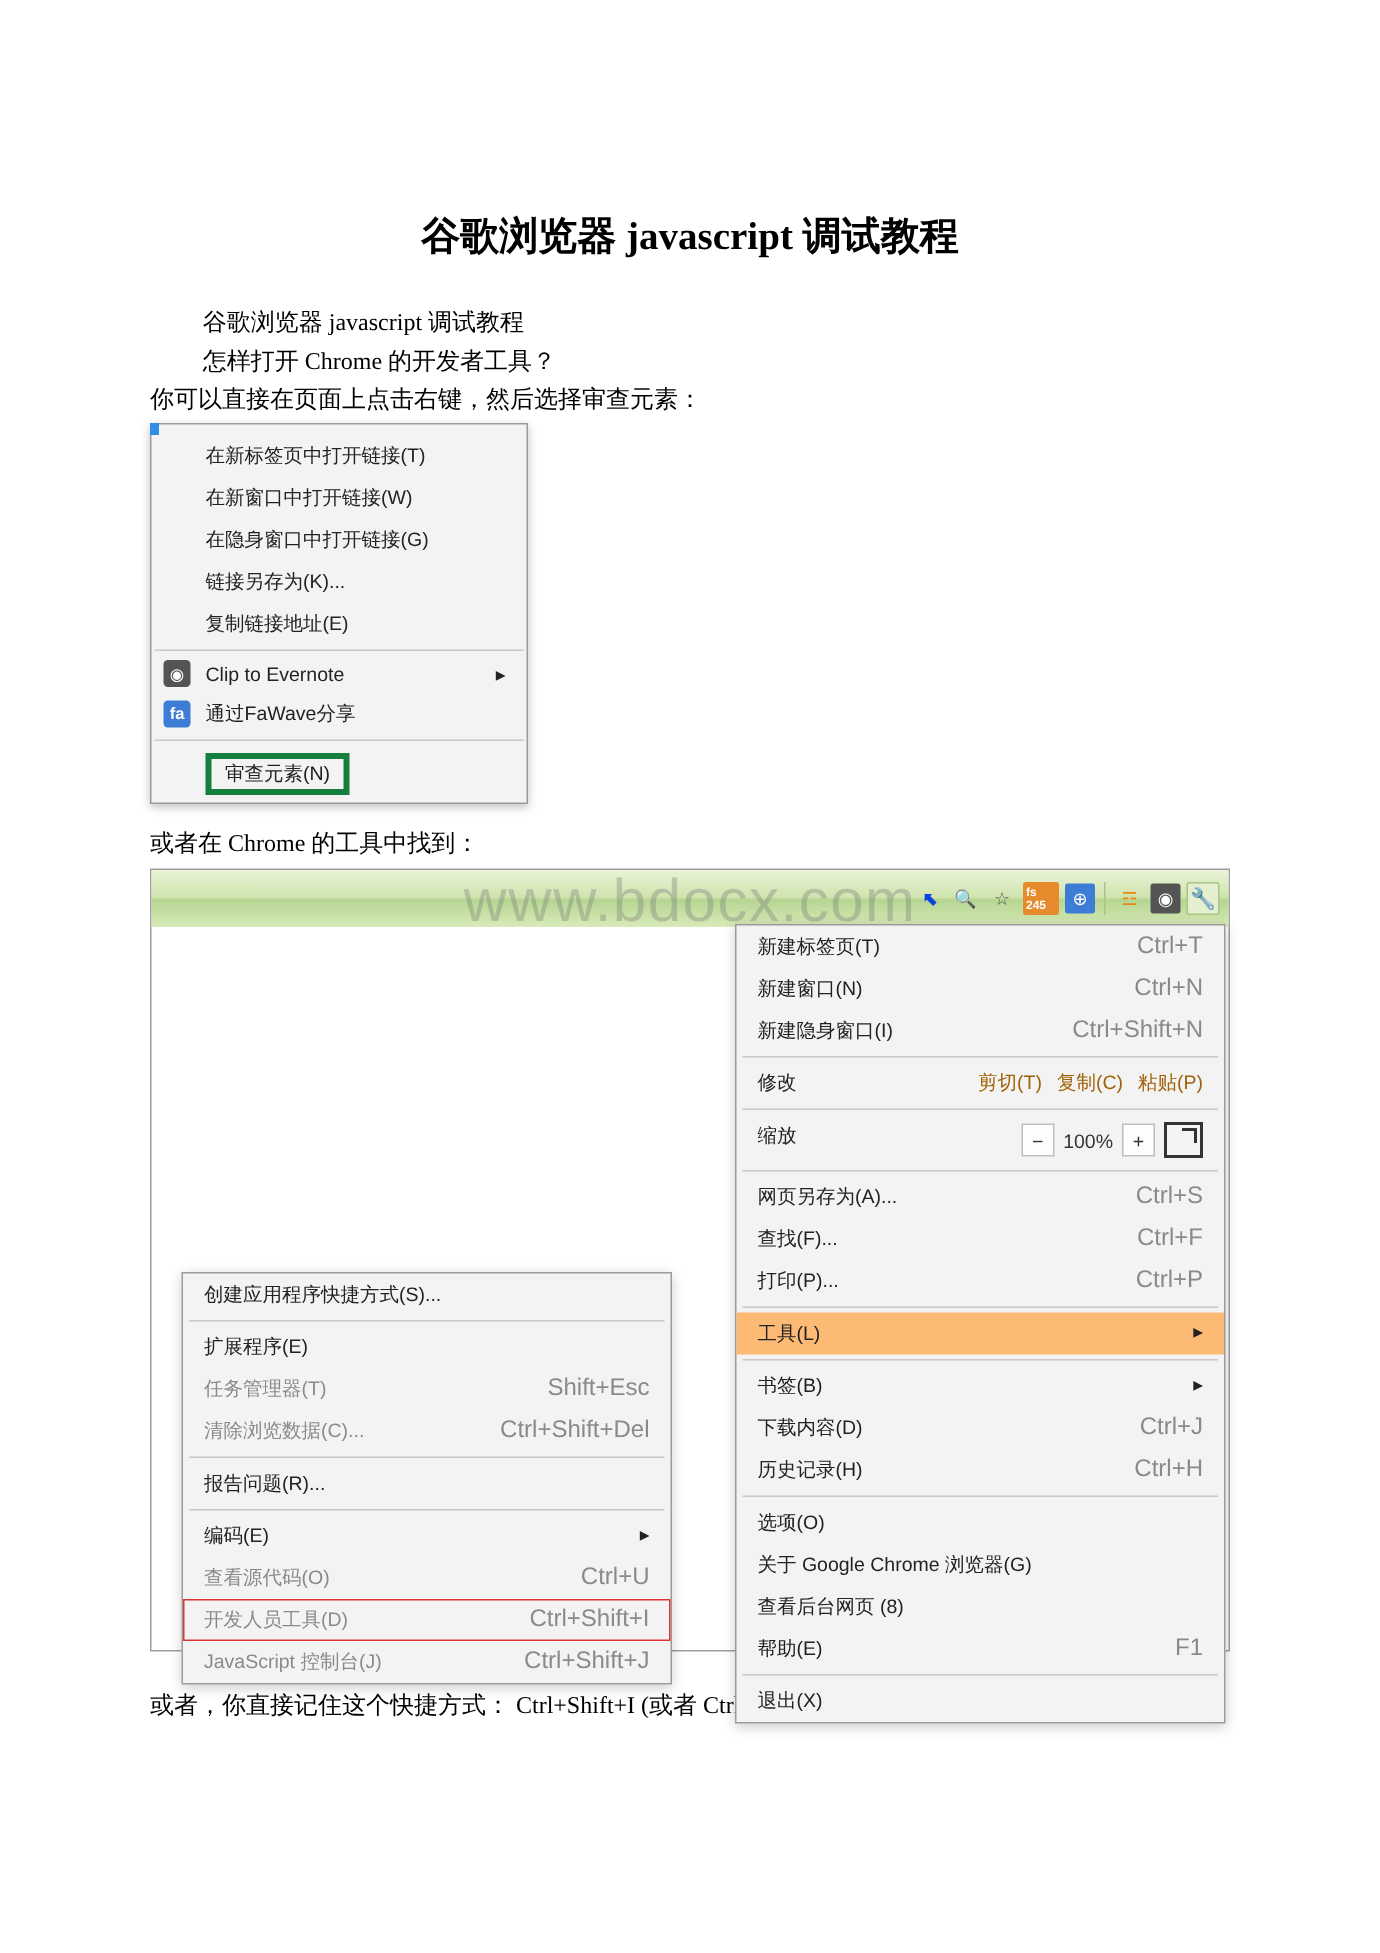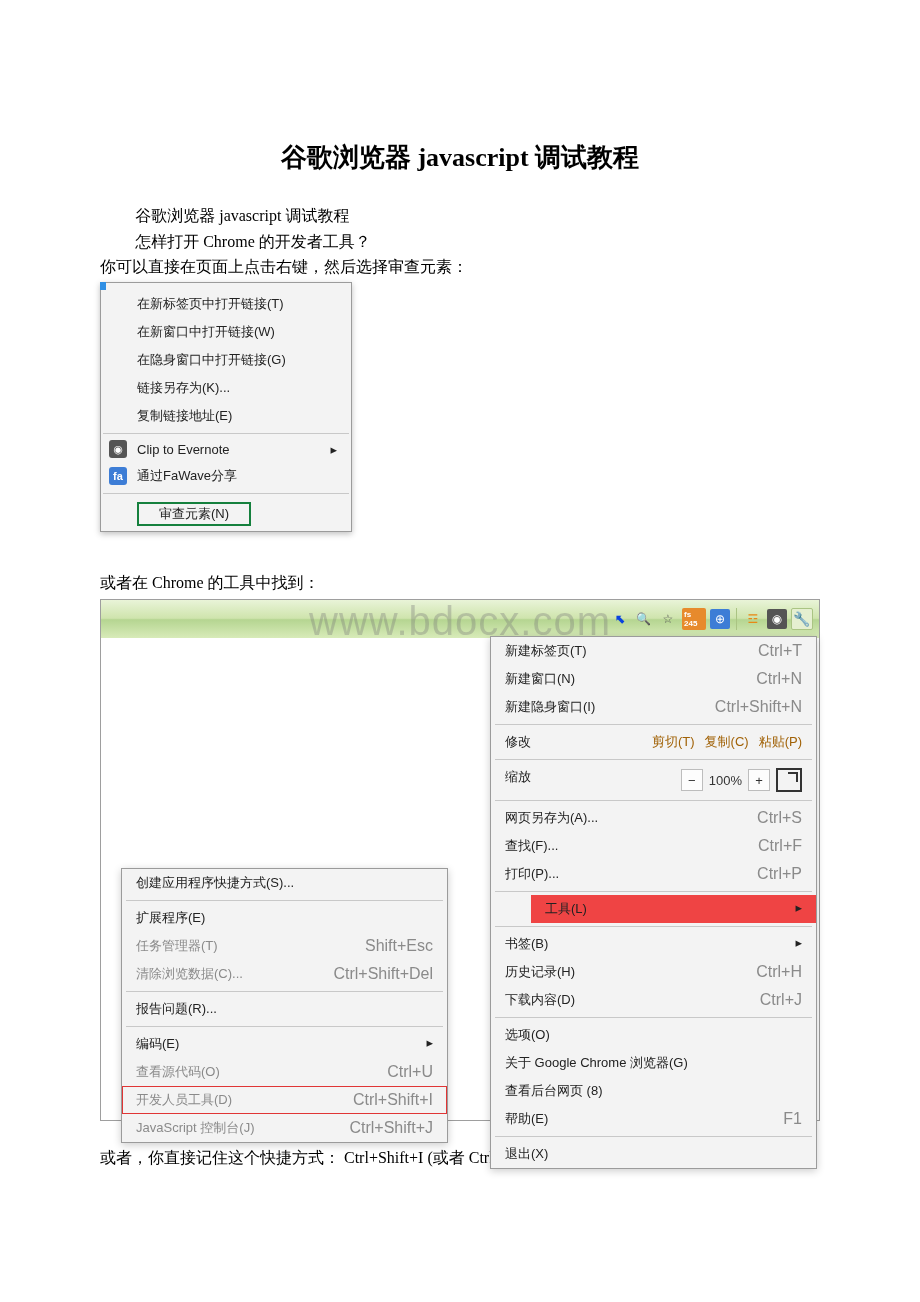--- a/index.html
+++ b/index.html
@@ -57,22 +57,22 @@
     position: absolute;
     left: 8px; top: 50%; transform: translateY(-50%);
     width: 18px; height: 18px;
     display: flex; align-items: center; justify-content: center;
     font-size: 11px;
   }
   .arrow-r::after {
     content: "▸"; color: #222; margin-left: 20px;
   }
   .highlight-box {
-    border: 2px solid #15803d;
-    padding: 1px 20px;
+    border: 4px solid #15803d;
+    padding: 1px 9px;
     display: inline-block;
   }
   .ic-evernote { background: #545454; color:#fff; border-radius:3px; font-size:10px; }
   .ic-fawave   { background: #3d7dd6; color:#fff; border-radius:3px; font-weight:bold; font-size:10px; }
 
   
   .figure2 {
     margin: 4px 0 20px 0;
     border: 1px solid #9e9e9e;
     font-family: "Microsoft YaHei", Arial, sans-serif;
@@ -137,21 +137,21 @@
     display: flex;
     justify-content: space-between;
     align-items: flex-start;
     padding: 5px 14px 5px 14px;
     white-space: nowrap;
     color: #222;
   }
   .mi.sub-arrow::after { content:"▸"; margin-left: 4px; color:#222;}
   .mi .sc { color:#8a8a8a; font-size:16px; margin-left: 14px;}
   .mi.disabled { color:#8a8a8a; }
-  .mi.hl { background:#ef4444;margin-left:40px; }
+  .mi.hl { background:#fdba74; }
   .mi .mini {
     display:flex; align-items:center; gap:6px; color:#333;
   }
   .zoom-btn {
     width: 20px; height:20px; border:1px solid #bdbdbd;
     display:flex; align-items:center; justify-content:center;
     background:#fdfdfd; font-size:13px;
   }
   .zoom-full {
     width: 22px; height:20px; border:2px solid #333;
@@ -202,21 +202,21 @@
     <div class="ctx-item">
       <span class="ic ic-fawave">fa</span>
       <span>通过FaWave分享</span>
     </div>
     <div class="ctx-sep"></div>
     <div class="ctx-item">
       <span class="highlight-box"><span>审查元素(N)</span></span>
     </div>
   </div>
 
-  <p class="para" style="margin-top:38px;">或者在 Chrome 的工具中找到：</p>
+  <p class="para" style="margin-top:14px;">或者在 Chrome 的工具中找到：</p>
 
   <div class="figure2">
     <div class="omnibox">
       <span class="watermark">www.bdocx.com</span>
       <span class="tb-icon ic-sel">⬉</span>
       <span class="tb-icon ic-mag">🔍</span>
       <span class="tb-icon ic-star">☆</span>
       <span class="tb-icon ic-245">fs
 245</span>
       <span class="tb-icon ic-blue">⊕</span>
@@ -273,26 +273,26 @@
         </div>
       <div class="msep"></div>
       <div class="mi hl sub-arrow">
           <span>工具(L)</span>
         </div>
       <div class="msep"></div>
       <div class="mi sub-arrow">
           <span>书签(B)</span>
         </div>
       <div class="mi">
+          <span>下载内容(D)</span>
+          <span class="sc">Ctrl+J</span>
+        </div>
+      <div class="mi">
           <span>历史记录(H)</span>
           <span class="sc">Ctrl+H</span>
-        </div>
-      <div class="mi">
-          <span>下载内容(D)</span>
-          <span class="sc">Ctrl+J</span>
         </div>
       <div class="msep"></div>
       <div class="mi">
           <span>选项(O)</span>
         </div>
       <div class="mi">
           <span>关于 Google Chrome 浏览器(G)</span>
         </div>
       <div class="mi">
           <span>查看后台网页 (8)</span>

